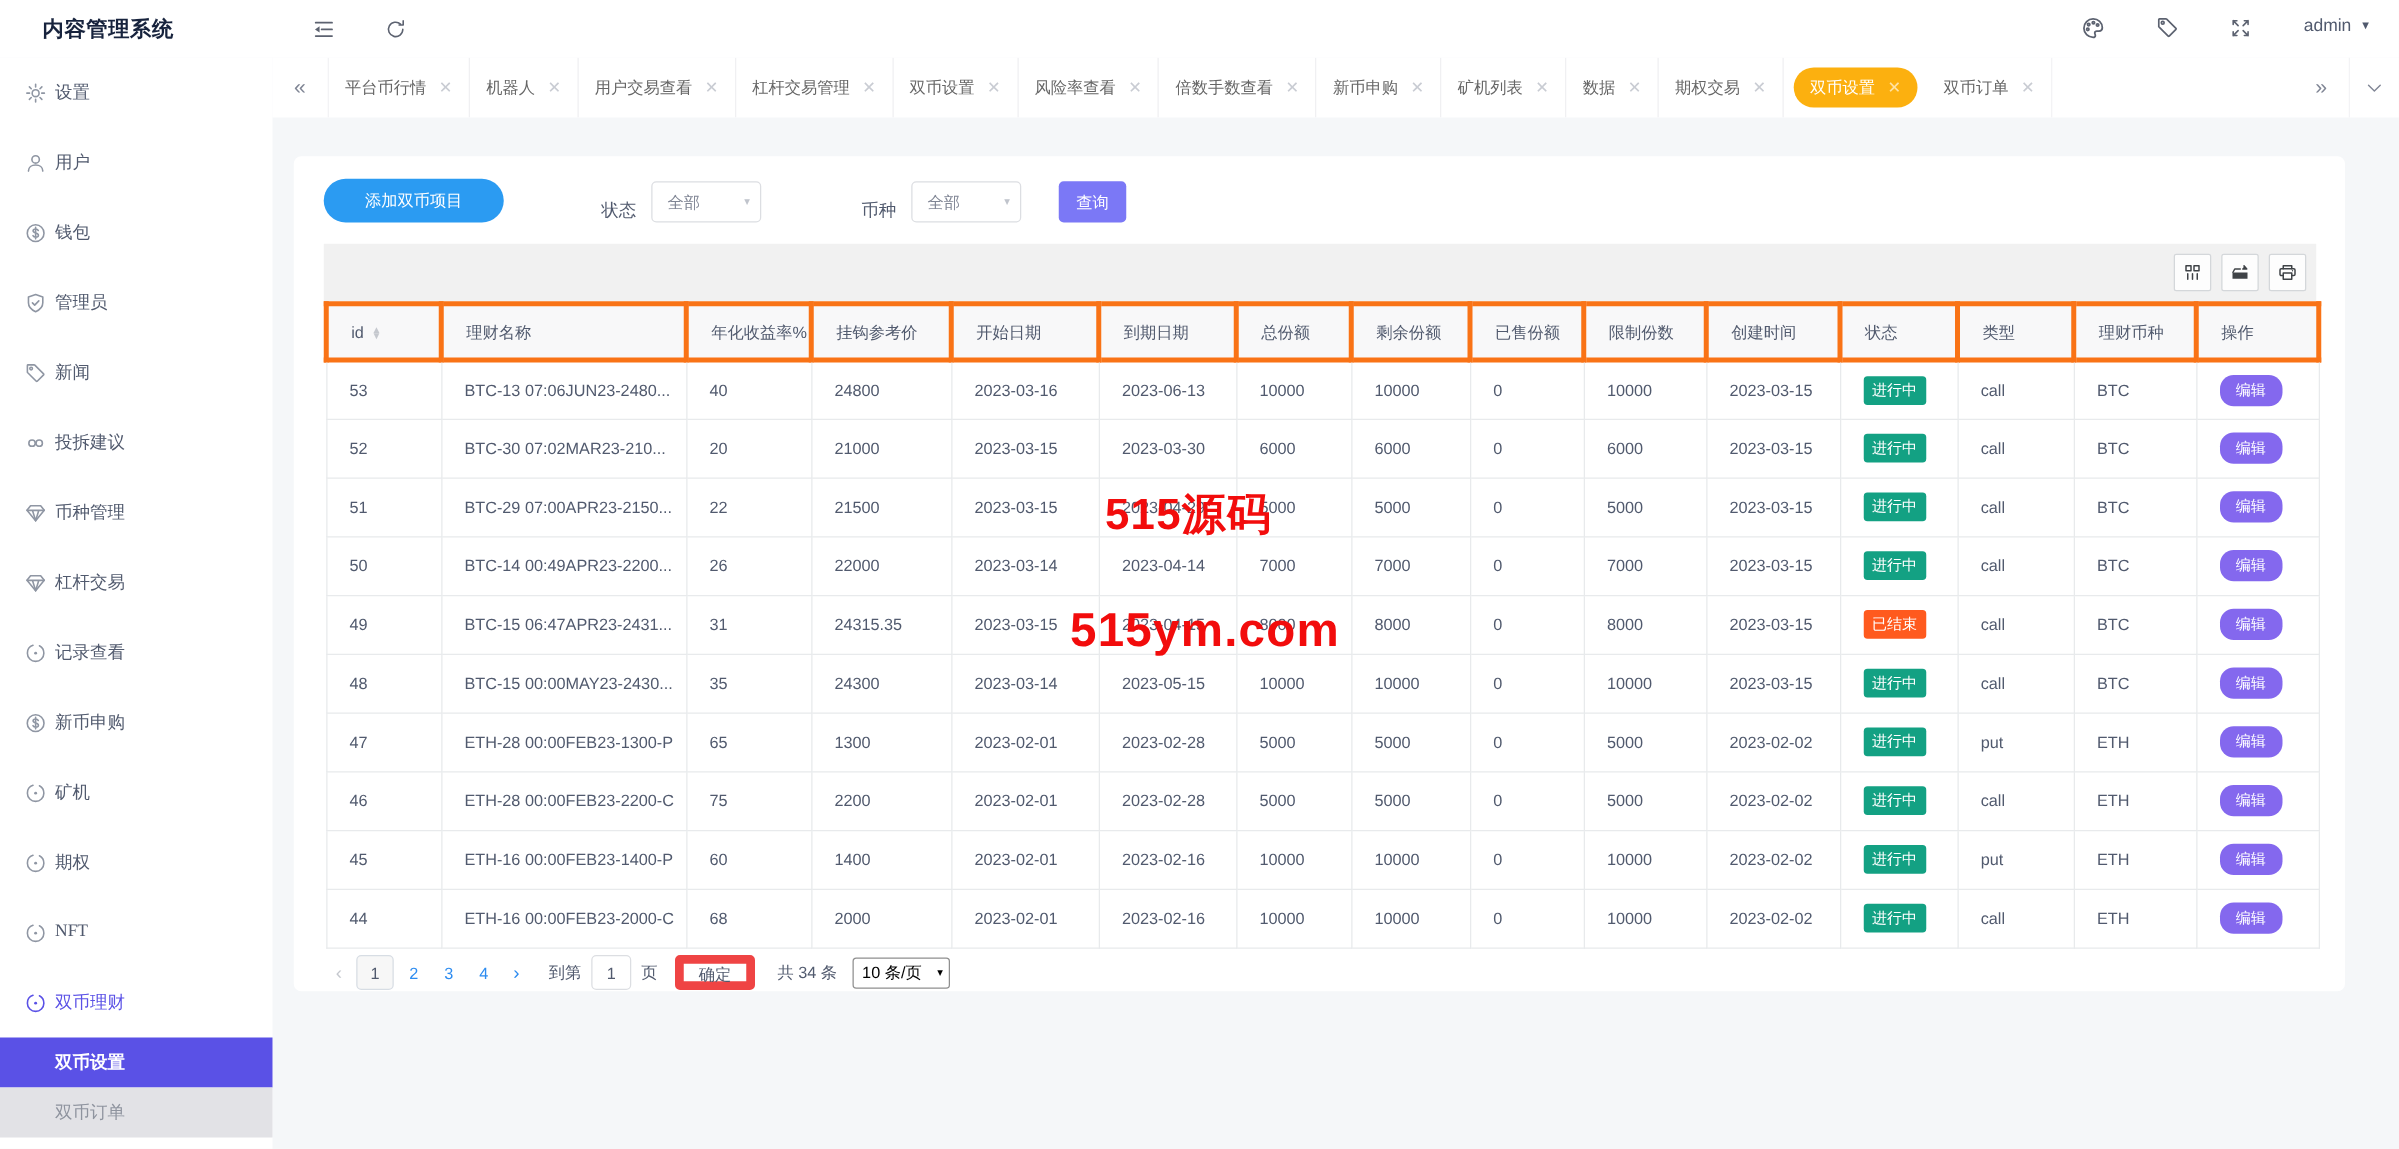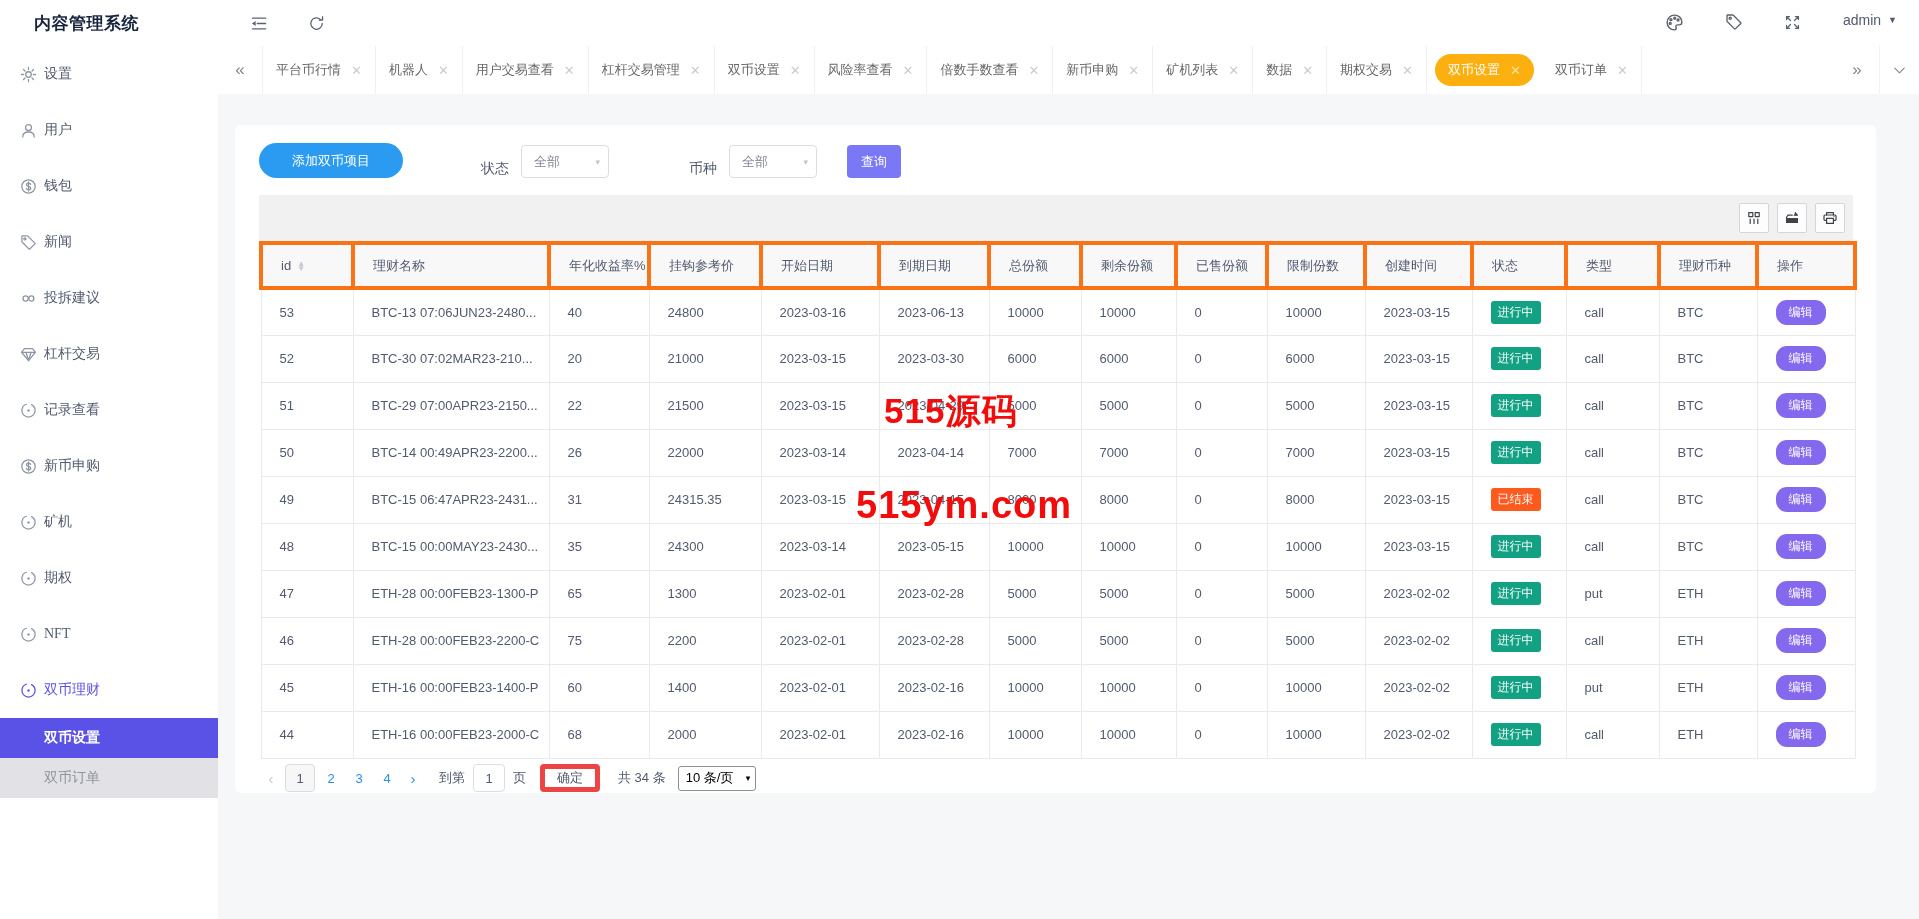--- a/index.html
+++ b/index.html
@@ -66,21 +66,21 @@
 
   
   #pager { position:absolute; left:24px; top:638px; height:30px; display:flex; align-items:center; font-size:13px; color:#515a6e; }
   .pg-chn { width:24px; text-align:center; font-size:15px; cursor:pointer; }
   #pg-prev { color:#c5c8ce; }
   #pg-next { color:var(--page-blue); }
   .pg-num { min-width:24px; height:28px; display:flex; align-items:center; justify-content:center; color:var(--page-blue); cursor:pointer; margin:0 2px; }
   .pg-num.current { width:30px; background:#f7f7f7; border:1px solid #d7dde4; border-radius:4px; color:#515a6e; }
   #goto-label { margin-left:14px; }
   #goto-input { width:32px; height:28px; margin:0 8px; border:1px solid #dcdee2; border-radius:4px; text-align:center; font-size:13px; color:#515a6e; font-family:inherit; }
-  #confirm-btn { margin-left:14px; height:28px; padding:0 12px; background:#fff; border:5px solid #ef4444; border-radius:4px; font-size:13px; color:#515a6e; cursor:pointer; font-family:inherit; }
+  #confirm-btn { margin-left:14px; height:28px; padding:0 12px; background:#fff; border:7px solid #ef4444; border-radius:4px; font-size:13px; color:#515a6e; cursor:pointer; font-family:inherit; }
   #total-label { margin-left:18px; }
   #per-page { position:relative; margin-left:12px; height:25px; border:1px solid #8f8f8f; border-radius:3px; background:#fff; display:flex; align-items:center; padding:0 22px 0 7px; font-size:13px; color:#000; cursor:pointer; }
   #per-page .sel-arrow { position:absolute; right:5px; font-size:9px; color:#000; }
 
   
   .wm { position:absolute; z-index:9; font-weight:bold; color:var(--wm-red); pointer-events:none; letter-spacing:1px; }
   #wm1 { left:884px; top:388px; font-size:35px; }
   #wm2 { left:856px; top:484px; font-size:38px; }
 </style>
 </head>
@@ -151,34 +151,52 @@
           <svg class="ic" width="17" height="17" viewBox="0 0 16 16">
             <circle cx="8" cy="8" r="6.3"></circle>
             <path d="M10 6c-.5-.8-1.2-1.1-2-1.1-1.1 0-1.9.6-1.9 1.4 0 2.2 4 1.1 4 3.3 0 .9-.9 1.5-2 1.5-.9 0-1.7-.4-2.1-1.2M8 3.7v8.6"></path>
           </svg>
         </span>
         <span class="s-label">钱包</span>
       </div>
       <div class="side-item">
         <span class="s-ic">
           <svg class="ic" width="17" height="17" viewBox="0 0 16 16">
+            <path d="M8 1.5l5.4 1.9v4.4c0 3.4-2.3 5.4-5.4 6.7-3.1-1.3-5.4-3.3-5.4-6.7V3.4L8 1.5z"></path>
+            <path d="M5.6 7.8l1.7 1.7 3.1-3.2"></path>
+          </svg>
+        </span>
+        <span class="s-label">管理员</span>
+      </div>
+      <div class="side-item">
+        <span class="s-ic">
+          <svg class="ic" width="17" height="17" viewBox="0 0 16 16">
             <path d="M1.8 6.9V2.3c0-.3.2-.5.5-.5h4.6c.2 0 .4.1.5.2l6.6 6.6c.2.2.2.5 0 .7l-4.8 4.8c-.2.2-.5.2-.7 0L1.9 7.5a.6.6 0 0 1-.1-.6z"></path>
             <circle cx="4.6" cy="4.6" r="1"></circle>
           </svg>
         </span>
         <span class="s-label">新闻</span>
       </div>
       <div class="side-item">
         <span class="s-ic">
           <svg class="ic" width="17" height="17" viewBox="0 0 16 16">
             <circle cx="5.3" cy="8" r="2.4"></circle>
             <circle cx="10.7" cy="8" r="2.4"></circle>
           </svg>
         </span>
         <span class="s-label">投拆建议</span>
+      </div>
+      <div class="side-item">
+        <span class="s-ic">
+          <svg class="ic" width="17" height="17" viewBox="0 0 16 16">
+            <path d="M4.2 2.4h7.6l2.7 3.5L8 13.8 1.5 5.9l2.7-3.5z"></path>
+            <path d="M1.5 5.9h13M5.6 5.9L8 13.8l2.4-7.9"></path>
+          </svg>
+        </span>
+        <span class="s-label">币种管理</span>
       </div>
       <div class="side-item">
         <span class="s-ic">
           <svg class="ic" width="17" height="17" viewBox="0 0 16 16">
             <path d="M4.2 2.4h7.6l2.7 3.5L8 13.8 1.5 5.9l2.7-3.5z"></path>
             <path d="M1.5 5.9h13M5.6 5.9L8 13.8l2.4-7.9"></path>
           </svg>
         </span>
         <span class="s-label">杠杆交易</span>
       </div>

